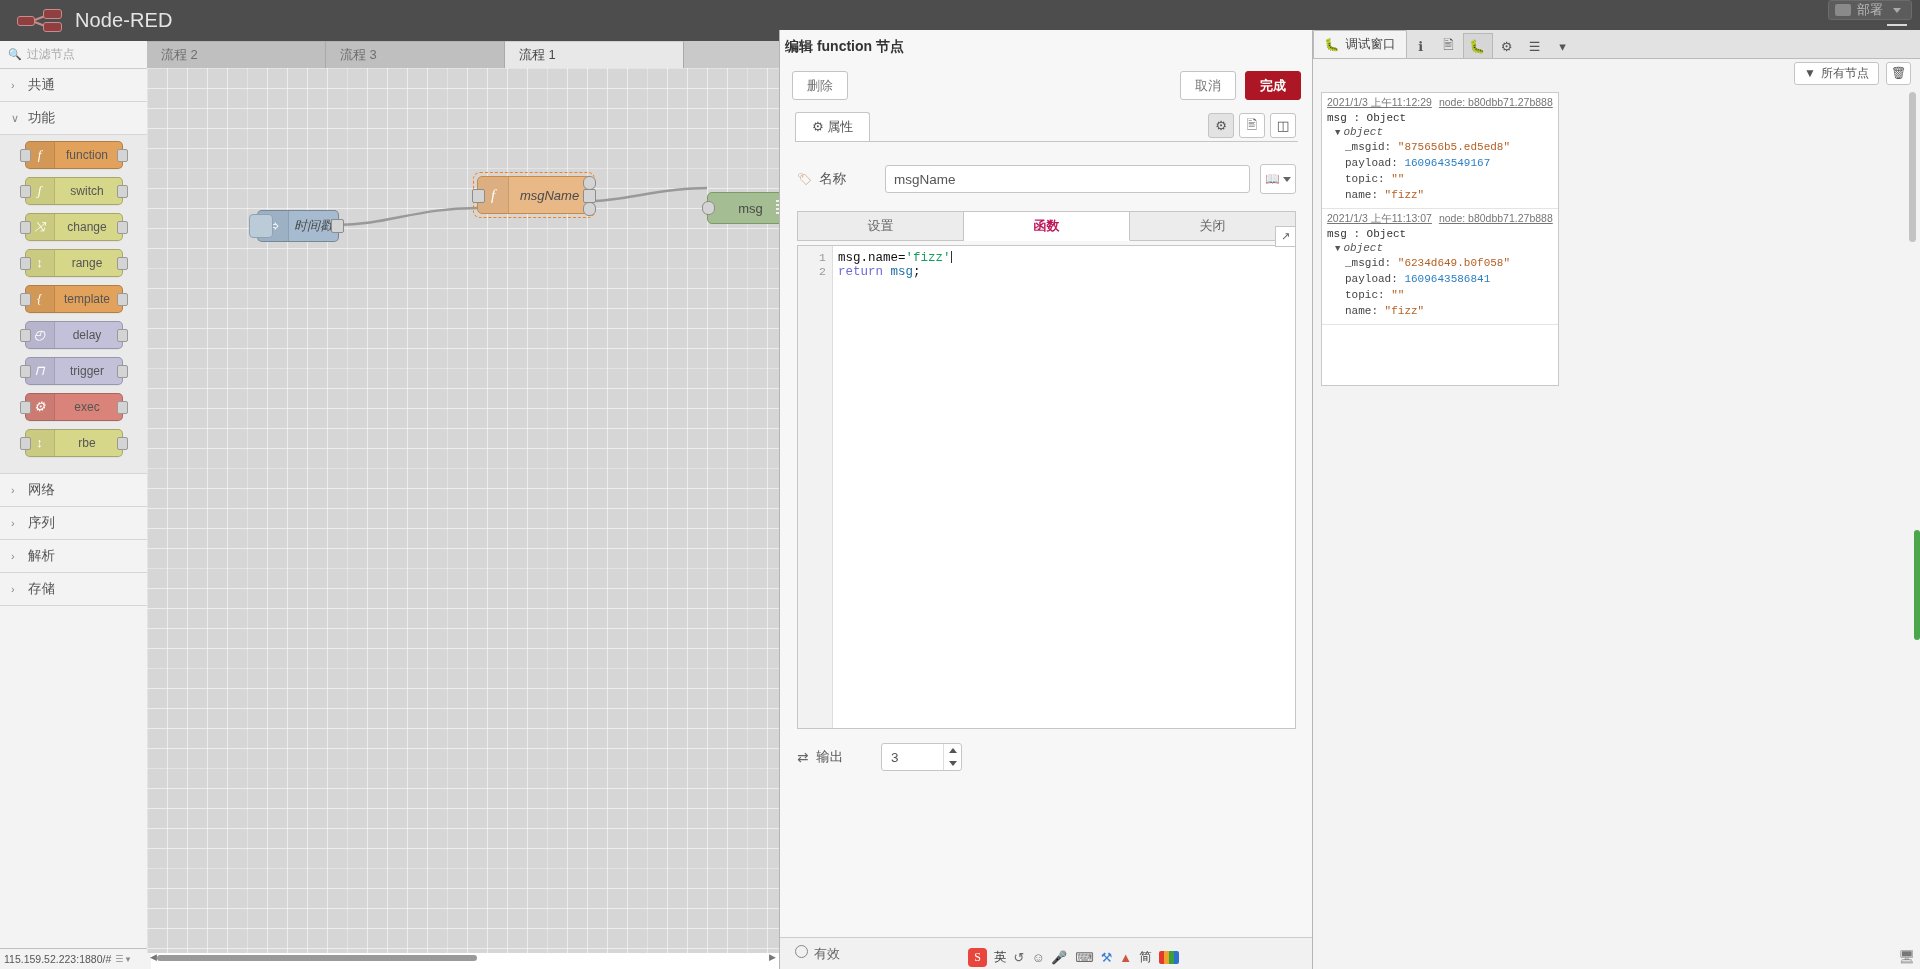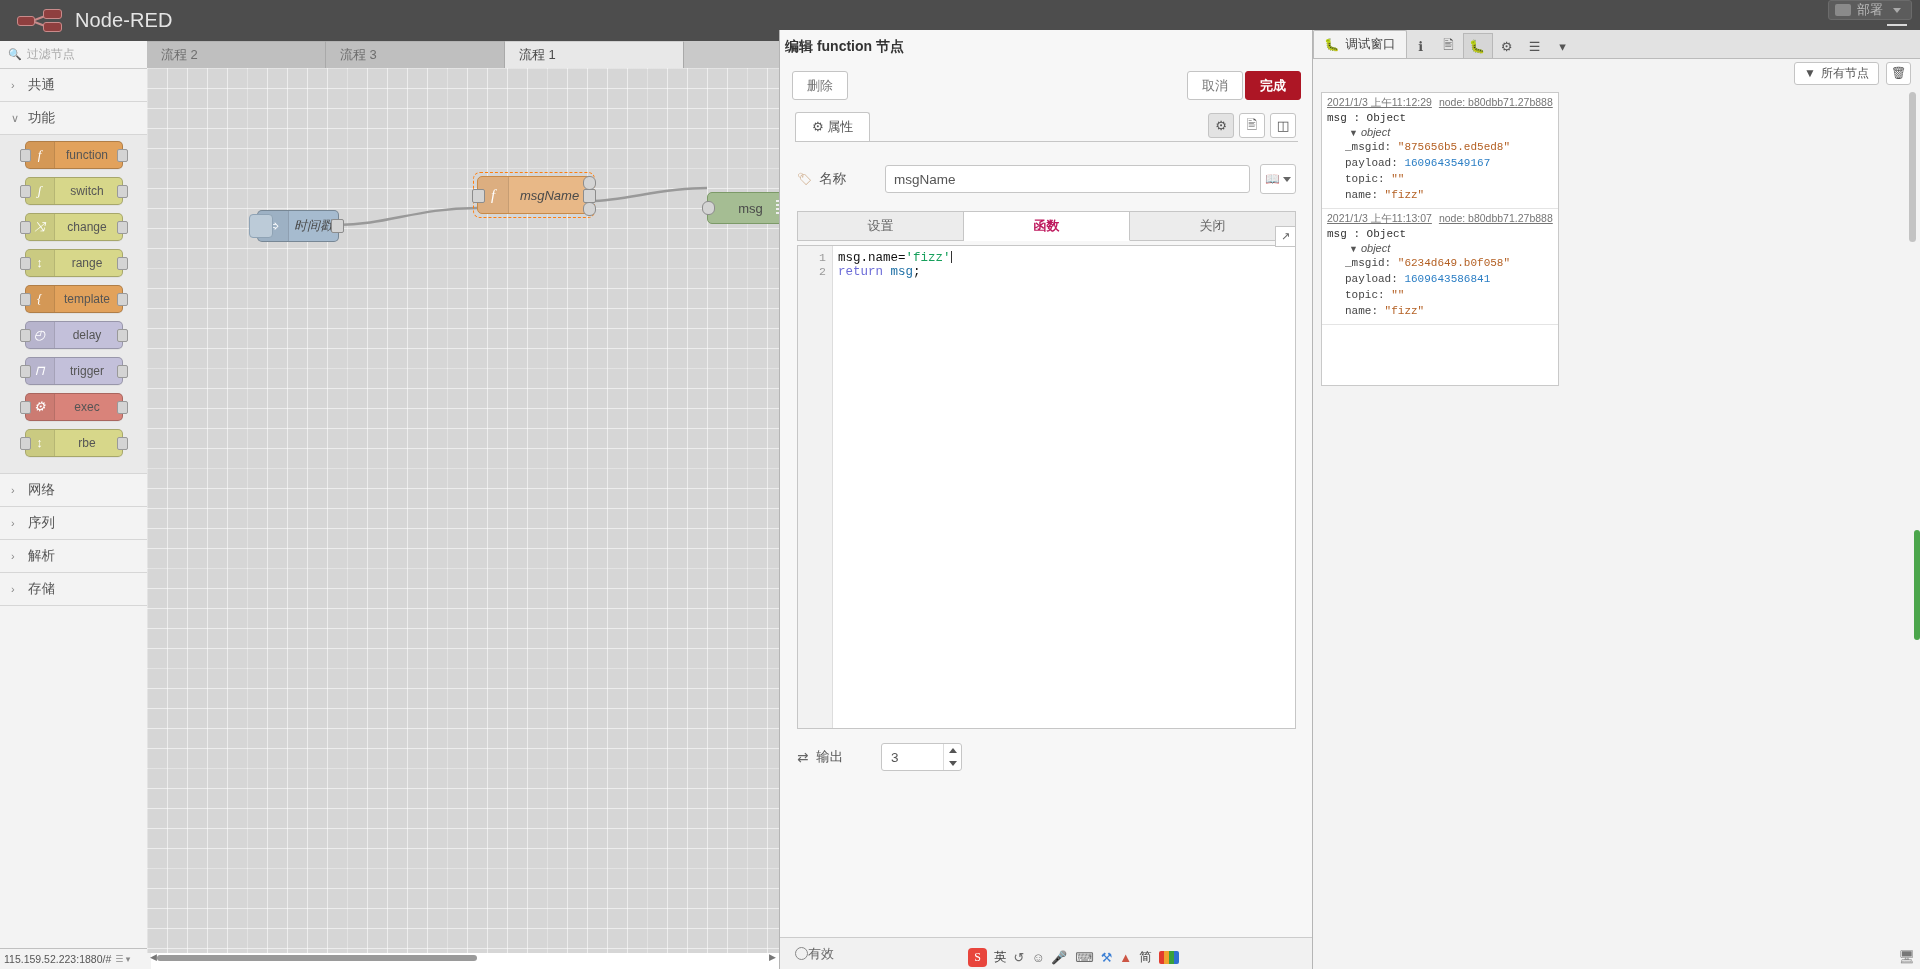--- a/index.html
+++ b/index.html
@@ -120,21 +120,21 @@
     position:absolute;left:779px;top:30px;width:533px;height:939px;
     background:#f7f7f7;border-left:1px solid #b5b5b5;border-right:1px solid #b5b5b5;
   }
   .ed-title{height:34px;display:flex;align-items:center;padding-left:5px;font-size:14px;color:#333;font-weight:bold;}
   .ed-btnrow{height:43px;display:flex;align-items:center;padding:0 12px;position:relative;}
   .btn{
     height:27px;padding:0 14px;border:1px solid #c4c4c4;background:#fff;border-radius:3px;
     font-size:13px;color:#767676;display:flex;align-items:center;justify-content:center;
   }
   .btn.primary{background:#ad1625;border-color:#ad1625;color:#fff;font-weight:bold;}
-  .ed-btnrow .right{position:absolute;right:12px;display:flex;gap:2px;}
+  .ed-btnrow .right{position:absolute;right:12px;display:flex;gap:9px;}
 
   .tabs-row{
     height:29px;margin:5px 15px 0 15px;border-bottom:1px solid #c6c6c6;
     display:flex;align-items:flex-end;position:relative;
   }
   .ed-tab{
     height:28px;line-height:27px;padding:0 16px;font-size:13px;color:#555;
     border:1px solid #c6c6c6;border-bottom:none;border-radius:3px 3px 0 0;background:#fff;
   }
   .tabs-tools{position:absolute;right:2px;bottom:3px;display:flex;gap:5px;}
@@ -188,21 +188,21 @@
   .spin{position:relative;width:70px;height:26px;border:1px solid #c6c6c6;border-radius:3px;background:#fff;display:flex;align-items:center;padding-left:9px;font-size:13.5px;color:#555;}
   .spin .arrows{position:absolute;right:0;top:0;width:17px;height:100%;border-left:1px solid #dcdcdc;display:flex;flex-direction:column;}
   .spin .arrows div{flex:1;display:flex;align-items:center;justify-content:center;}
   .tri-up{border-left:4px solid transparent;border-right:4px solid transparent;border-bottom:5px solid #555;}
   .tri-dn{border-left:4px solid transparent;border-right:4px solid transparent;border-top:5px solid #555;}
 
   .ed-footer{
     position:absolute;left:0;bottom:0;width:533px;height:31px;background:#f1f1f1;
     border-top:1px solid #ccc;display:flex;align-items:center;
   }
-  .enable-box{display:flex;align-items:center;margin-left:15px;font-size:13px;color:#666;}
+  .enable-box{display:flex;align-items:flex-start;gap:6px;margin-left:15px;font-size:13px;color:#666;}
   .radio-o{width:11px;height:11px;border:1.5px solid #888;border-radius:50%;}
 
   
   .imebar{position:absolute;left:188px;bottom:2px;display:flex;align-items:center;gap:7px;}
   .ime-logo{width:19px;height:19px;border-radius:4px;background:#e8453c;color:#fff;font-size:12px;
     display:flex;align-items:center;justify-content:center;font-family:"Liberation Serif",serif;}
   .ime-t{font-size:12.5px;color:#444;}
   .ime-i{font-size:13px;color:#6b6b6b;}
   .ime-rainbow{width:20px;height:13px;background:
      linear-gradient(90deg,#e23b2e 0 25%,#f0a22e 25% 50%,#3aa03a 50% 75%,#2f6fd0 75% 100%);border-radius:2px;}
@@ -228,22 +228,22 @@
     background:#fff;border:1px solid #c4c4c4;border-radius:3px;font-size:12px;color:#555;}
   .dbg-list{
     position:absolute;left:8px;top:62px;width:236px;height:292px;background:#fff;
     border:1px solid #c9c9c9;overflow:hidden;
   }
   .dbg-msg{border-bottom:1px solid #e4e4e4;padding:3px 5px 5px 5px;}
   .dbg-meta{font-size:10.5px;color:#767676;margin-bottom:2px;
     font-family:"Liberation Sans",sans-serif;text-decoration:underline;}
   .dbg-meta .nodeid{margin-left:7px;}
   .dbg-head{font-size:11px;color:#333;font-family:"Liberation Mono","DejaVu Sans Mono",monospace;}
-  .dbg-obj{font-size:11px;color:#555;font-style:italic;margin:2px 0 1px 22px;
-    font-family:Liberation Sans, sans-serif;}
+  .dbg-obj{font-size:11px;color:#555;font-style:italic;margin:2px 0 1px 8px;
+    font-family:Liberation Mono, monospace;}
   .dbg-obj .tw{font-style:normal;font-size:9px;color:#555;margin-right:3px;}
   .dbg-prop{font-size:11px;margin-left:18px;line-height:16px;
     font-family:"Liberation Mono","DejaVu Sans Mono",monospace;}
   .pk{color:#444;} .pv-str{color:#b35f22;} .pv-num{color:#2b7ec4;}
   .sb-scroll{position:absolute;right:5px;top:62px;width:7px;height:292px;}
   .sb-scroll .thumb{position:absolute;top:0;width:7px;height:150px;background:#c3c3c3;border-radius:4px;}
   .right-scroll{position:absolute;right:1px;top:500px;width:6px;height:110px;background:#4ca64c;border-radius:3px;}
   .sb-bottom{position:absolute;right:6px;bottom:5px;font-size:13px;color:#777;}
 </style>
 </head>

